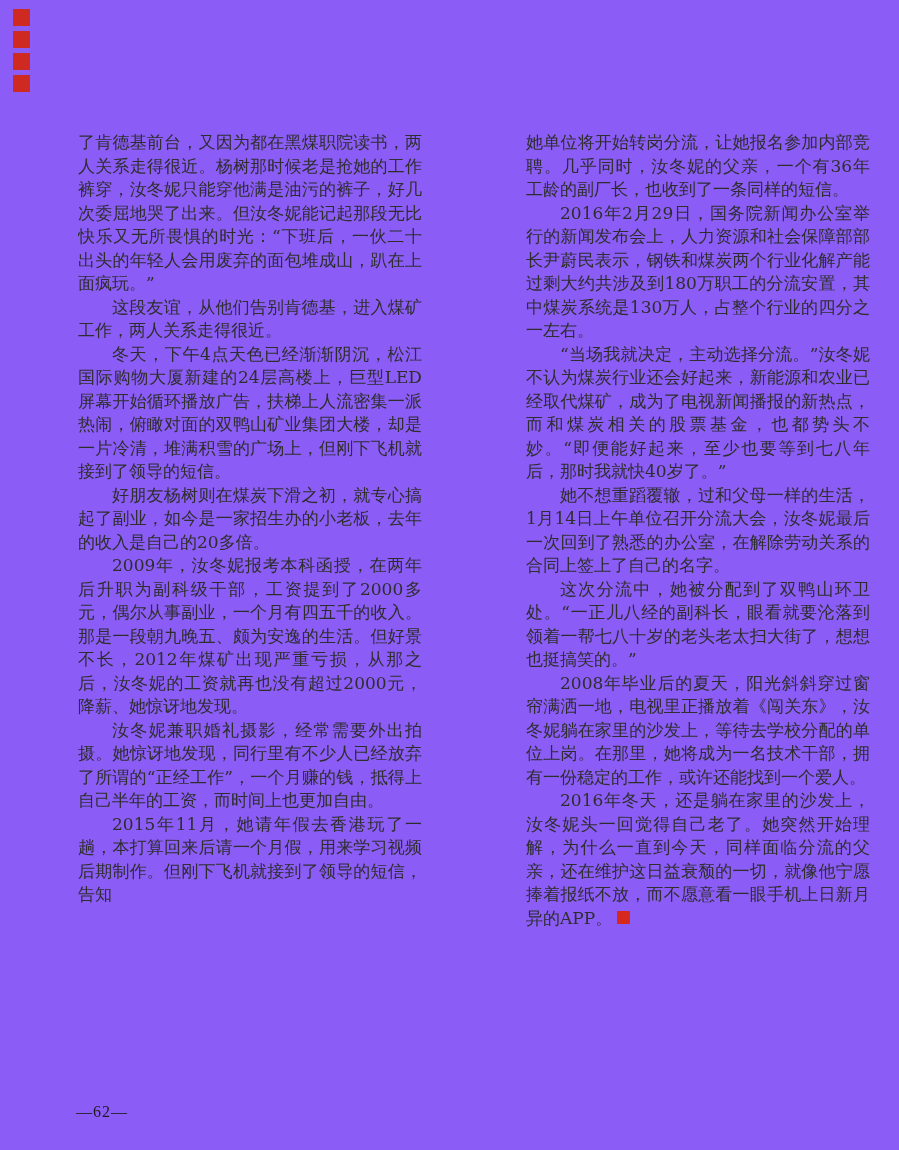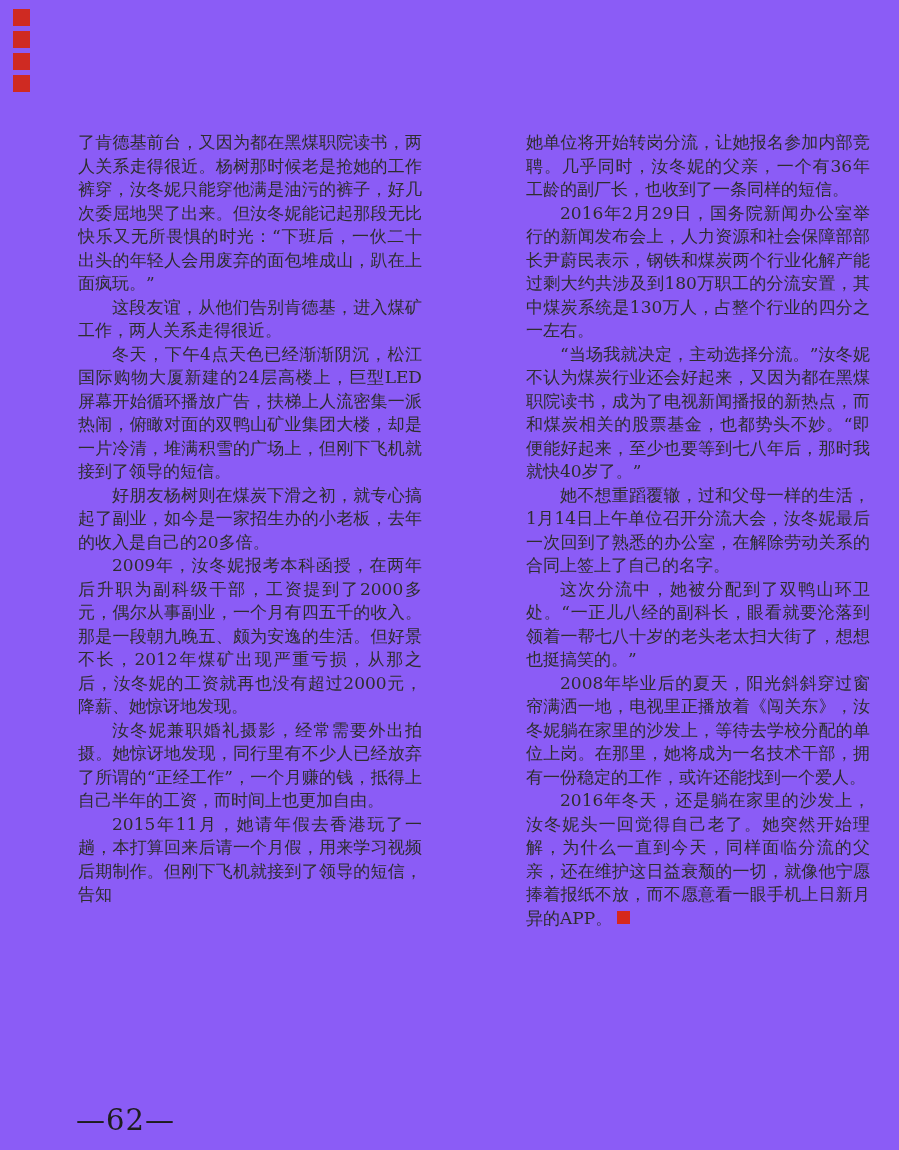--- a/index.html
+++ b/index.html
@@ -26,21 +26,21 @@
   .col-left{left:78px;}
   .col-right{left:478px;margin-left:48px;}
   p.para{margin:0;padding:0;}
   p.indent{text-indent:2em;}
   .end-square{
     display:inline-block;width:13px;height:13px;
     background:#d6281c;margin-left:5px;
   }
   .page-number{
     position:absolute;left:76px;top:1103px;
-    font-size:29px;letter-spacing:1px;color:#1d1d1d;
+    font-size:16px;letter-spacing:1px;color:#1d1d1d;font-family:Liberation Serif, serif;
   }
 </style>
 </head>
 <body>
 
 <div class="page">
 
   <div class="corner-decoration">
     <div class="corner-square"></div>
     <div class="corner-square"></div>
@@ -54,21 +54,21 @@
     <p class="para indent">冬天，下午4点天色已经渐渐阴沉，松江国际购物大厦新建的24层高楼上，巨型LED屏幕开始循环播放广告，扶梯上人流密集一派热闹，俯瞰对面的双鸭山矿业集团大楼，却是一片冷清，堆满积雪的广场上，但刚下飞机就接到了领导的短信。</p>
     <p class="para indent">好朋友杨树则在煤炭下滑之初，就专心搞起了副业，如今是一家招生办的小老板，去年的收入是自己的20多倍。</p>
     <p class="para indent">2009年，汝冬妮报考本科函授，在两年后升职为副科级干部，工资提到了2000多元，偶尔从事副业，一个月有四五千的收入。那是一段朝九晚五、颇为安逸的生活。但好景不长，2012年煤矿出现严重亏损，从那之后，汝冬妮的工资就再也没有超过2000元，降薪、她惊讶地发现。</p>
     <p class="para indent">汝冬妮兼职婚礼摄影，经常需要外出拍摄。她惊讶地发现，同行里有不少人已经放弃了所谓的“正经工作”，一个月赚的钱，抵得上自己半年的工资，而时间上也更加自由。</p>
     <p class="para indent">2015年11月，她请年假去香港玩了一趟，本打算回来后请一个月假，用来学习视频后期制作。但刚下飞机就接到了领导的短信，告知</p>
   </div>
 
   <div class="col col-right">
     <p class="para">她单位将开始转岗分流，让她报名参加内部竞聘。几乎同时，汝冬妮的父亲，一个有36年工龄的副厂长，也收到了一条同样的短信。</p>
     <p class="para indent">2016年2月29日，国务院新闻办公室举行的新闻发布会上，人力资源和社会保障部部长尹蔚民表示，钢铁和煤炭两个行业化解产能过剩大约共涉及到180万职工的分流安置，其中煤炭系统是130万人，占整个行业的四分之一左右。</p>
-    <p class="para indent">“当场我就决定，主动选择分流。”汝冬妮不认为煤炭行业还会好起来，又因为都在黑煤职院读书，成为了电视新闻播报的新热点，而和煤炭相关的股票基金，也都势头不妙。“即便能好起来，至少也要等到七八年后，那时我就快40岁了。”</p>
+    <p class="para indent">“当场我就决定，主动选择分流。”汝冬妮不认为煤炭行业还会好起来，新能源和农业已经取代煤矿，成为了电视新闻播报的新热点，而和煤炭相关的股票基金，也都势头不妙。“即便能好起来，至少也要等到七八年后，那时我就快40岁了。”</p>
     <p class="para indent">她不想重蹈覆辙，过和父母一样的生活，1月14日上午单位召开分流大会，汝冬妮最后一次回到了熟悉的办公室，在解除劳动关系的合同上签上了自己的名字。</p>
     <p class="para indent">这次分流中，她被分配到了双鸭山环卫处。“一正儿八经的副科长，眼看就要沦落到领着一帮七八十岁的老头老太扫大街了，想想也挺搞笑的。”</p>
     <p class="para indent">2008年毕业后的夏天，阳光斜斜穿过窗帘满洒一地，电视里正播放着《闯关东》，汝冬妮躺在家里的沙发上，等待去学校分配的单位上岗。在那里，她将成为一名技术干部，拥有一份稳定的工作，或许还能找到一个爱人。</p>
     <p class="para indent">
       <span>2016年冬天，还是躺在家里的沙发上，汝冬妮头一回觉得自己老了。她突然开始理解，为什么一直到今天，同样面临分流的父亲，还在维护这日益衰颓的一切，就像他宁愿捧着报纸不放，而不愿意看一眼手机上日新月异的APP。</span><span class="end-square"></span>
     </p>
   </div>
 
   <div class="page-number">—62—</div>
 

